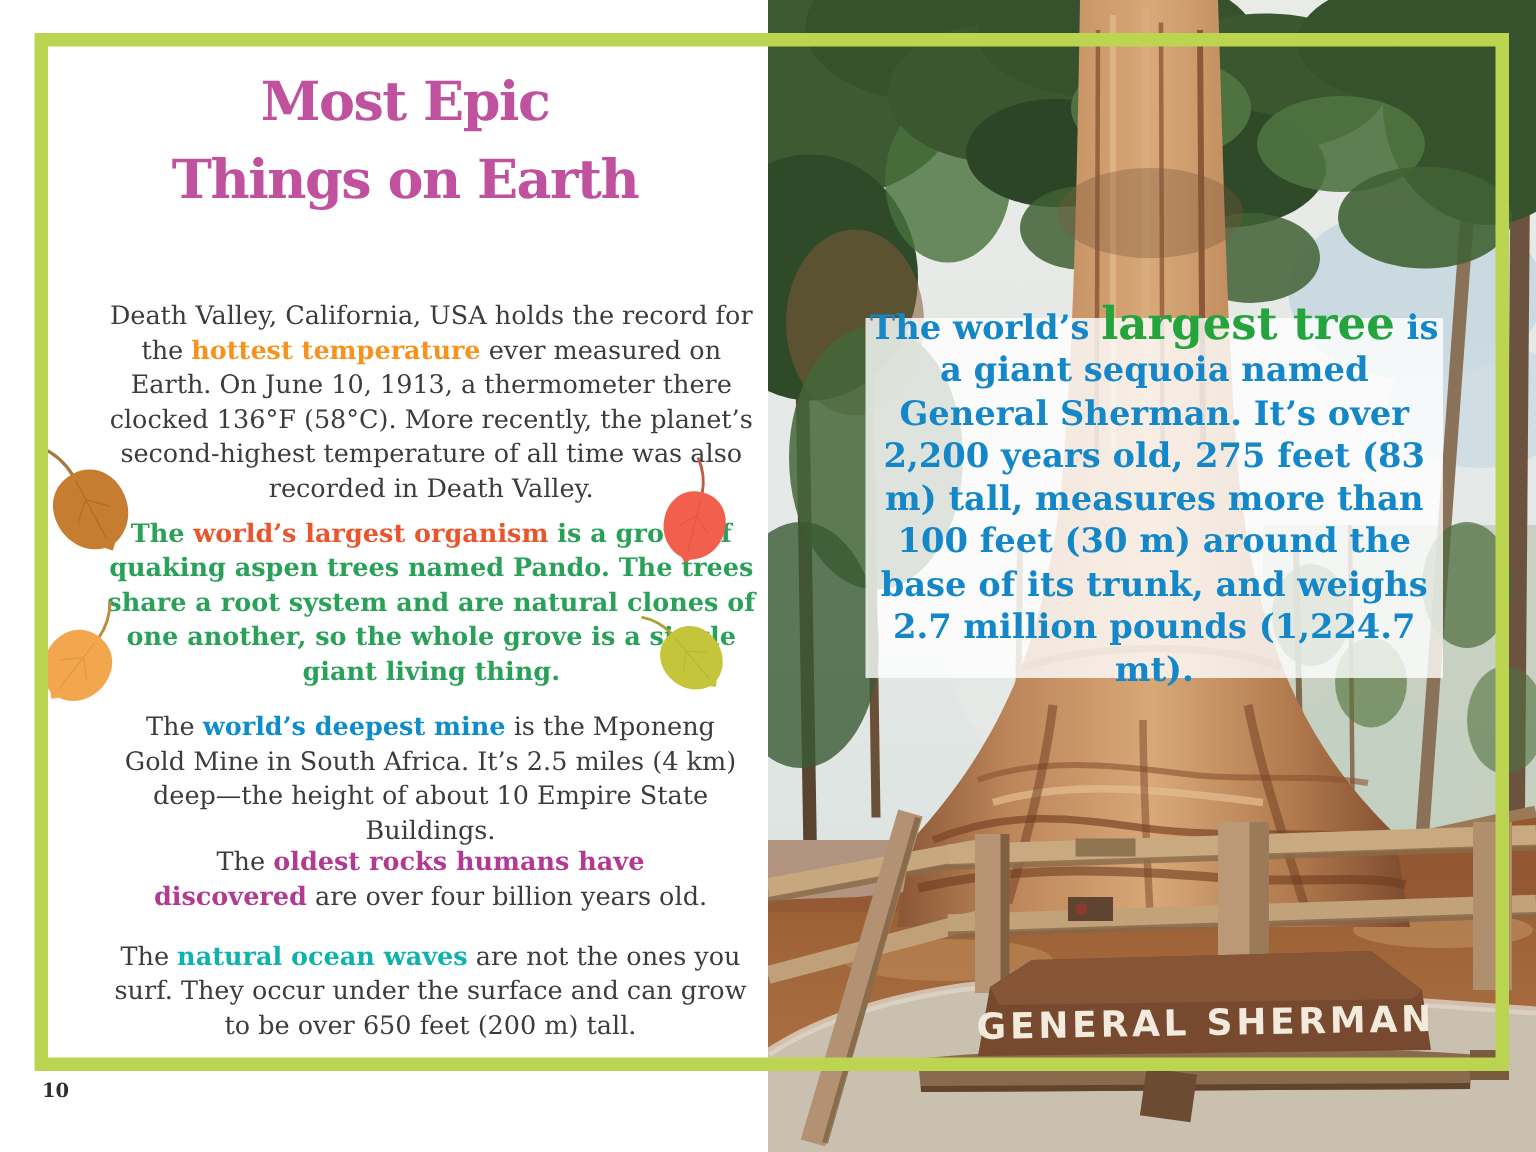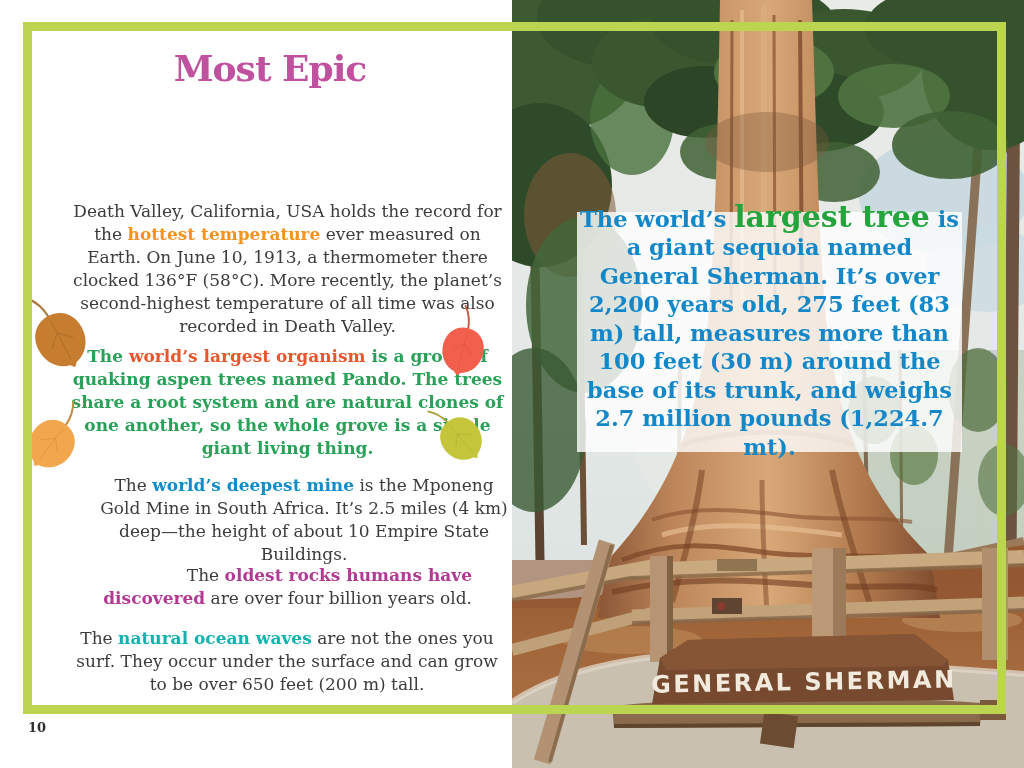--- a/index.html
+++ b/index.html
@@ -24,23 +24,23 @@
   }
   .para{
     position:absolute;z-index:3;text-align:center;
     color:var(--c-body);font-size:17px;line-height:23px;
   }
   .para .hl{font-weight:bold;}
   .p1{left:70px;top:183px;width:435px;}
   .p1 .hl{color:var(--c-hottest);}
   .p2{left:65px;top:328px;width:445px;color:var(--c-greenp);font-weight:bold;}
   .p2 .hl{color:var(--c-organism);}
-  .p3{left:77px;top:457px;width:420px;margin-left:17px;}
+  .p3{left:77px;top:457px;width:420px;}
   .p3 .hl{color:var(--c-deepest);}
-  .p4{left:102px;top:547px;width:370px;text-align:right;}
+  .p4{left:102px;top:547px;width:370px;}
   .p4 .hl{color:var(--c-oldest);}
   .p5{left:72px;top:610px;width:430px;}
   .p5 .hl{color:var(--c-waves);}
   .pagenum{
     position:absolute;left:28px;top:720px;z-index:3;
     font-weight:bold;font-size:13px;color:#2e2e2e;
   }
   
   .leaf{position:absolute;z-index:4;}
   .leaf1{left:24px;top:286px;width:64px;transform:rotate(-28deg);}
@@ -197,20 +197,21 @@
     <text x="292" y="690" text-anchor="middle" font-family="'DejaVu Sans', sans-serif" font-size="24" font-weight="bold" fill="#f2ebdd" letter-spacing="2.5" transform="rotate(-1 292 690)">GENERAL SHERMAN</text>
     <rect x="250" y="714" width="34" height="32" fill="#6b4c33" transform="rotate(8 267 730)"></rect>
     <rect x="468" y="700" width="26" height="20" fill="#7a5a3d"></rect>
   </g>
 </svg>
 
 <div class="frame"></div>
 
 <div class="title">
   <div>Most Epic</div>
+  <div>Things on Earth</div>
 </div>
 
 <p class="para p1"><span>Death Valley, California, USA holds the record for the </span><span class="hl">hottest temperature</span><span> ever measured on Earth. On June 10, 1913, a thermometer there clocked 136°F (58°C). More recently, the planet’s second-highest temperature of all time was also recorded in Death Valley.</span></p>
 
 <p class="para p2"><span>The </span><span class="hl">world’s largest organism</span><span> is a grove of quaking aspen trees named Pando. The trees share a root system and are natural clones of one another, so the whole grove is a single giant living thing.</span></p>
 
 <p class="para p3"><span>The </span><span class="hl">world’s deepest mine</span><span> is the Mponeng Gold Mine in South Africa. It’s 2.5 miles (4 km) deep—the height of about 10 Empire State Buildings.</span></p>
 
 <p class="para p4"><span>The </span><span class="hl">oldest rocks humans have discovered</span><span> are over four billion years old.</span></p>
 

